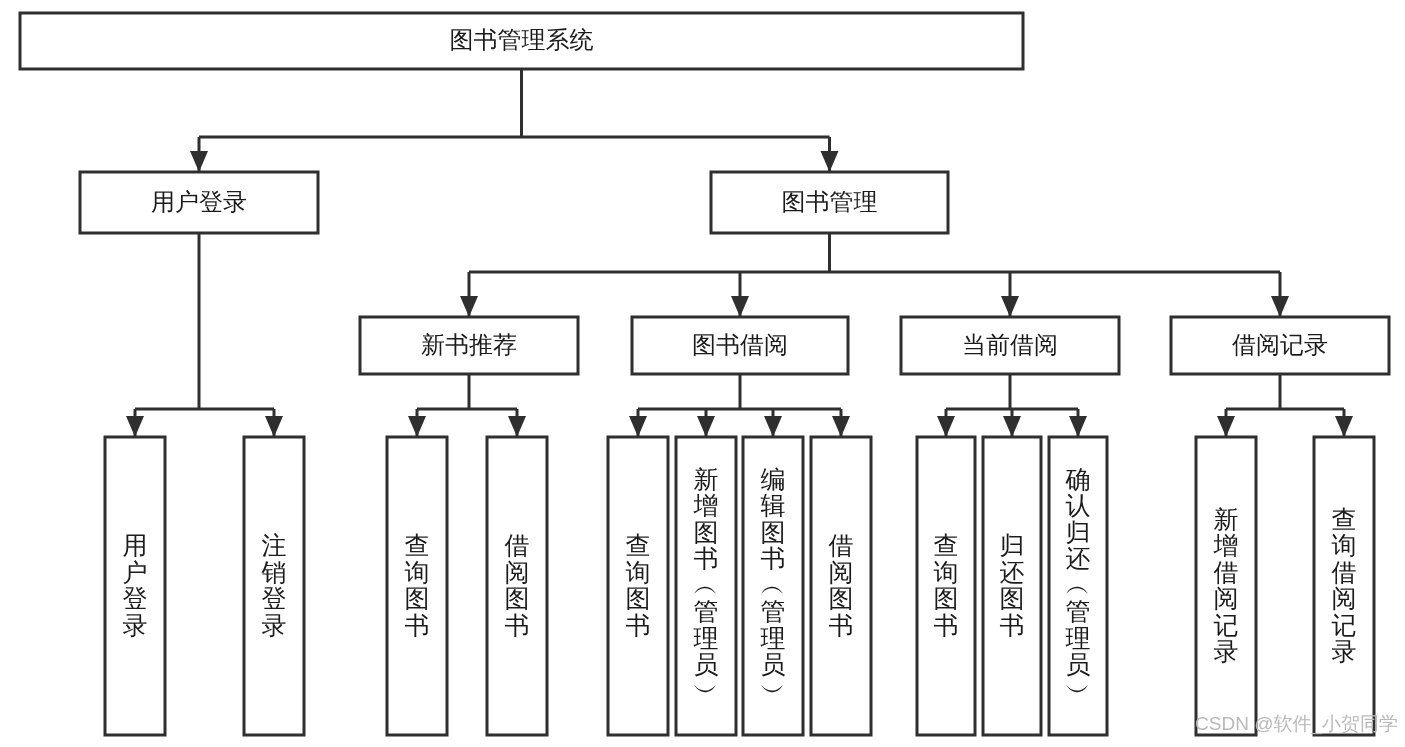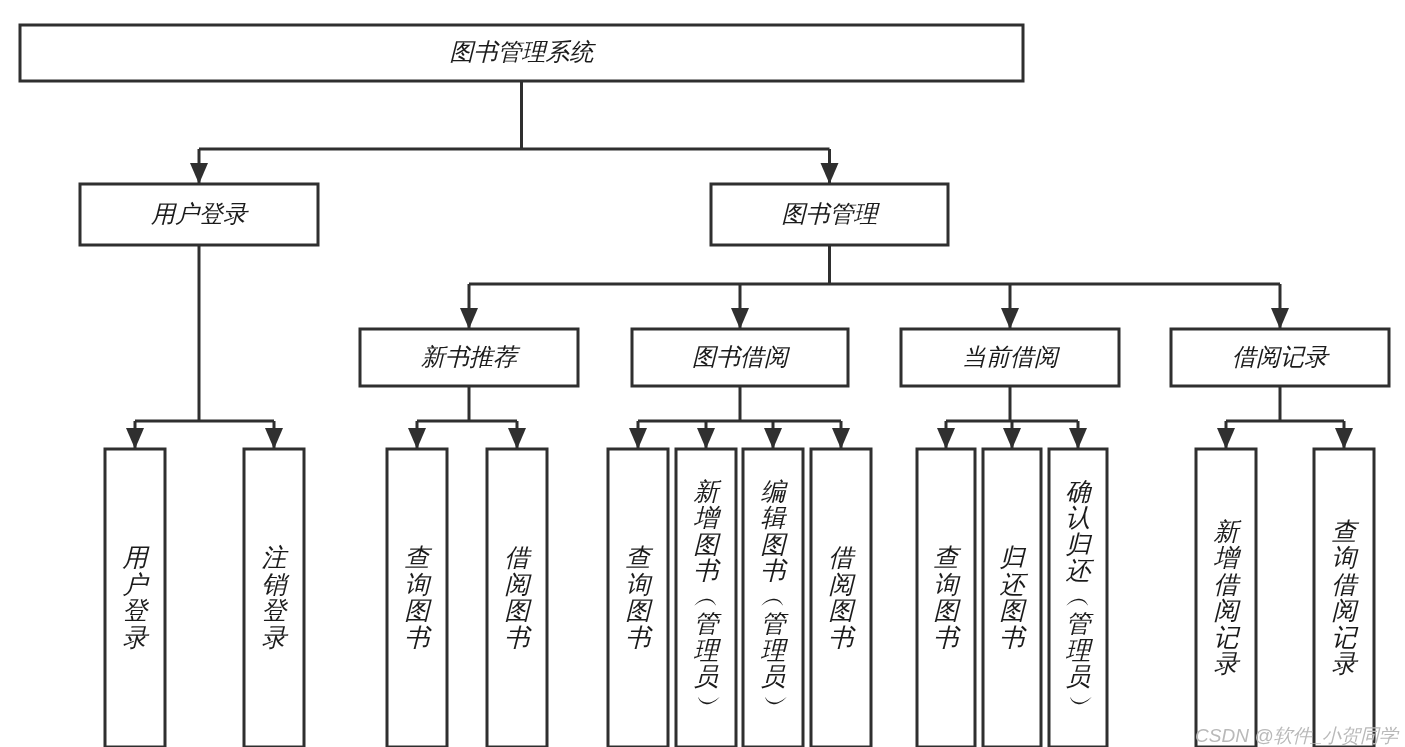--- a/index.html
+++ b/index.html
@@ -10,24 +10,23 @@
   body {
     width: 1405px;
     height: 747px;
     overflow: hidden;
     font-family: "Liberation Sans", "DejaVu Sans", sans-serif;
     position: relative;
   }
   #diagram-root {
     position: absolute;
     left: 0;
-    top: 12px;
+    top: 0;
     width: 1405px;
     height: 523px;
-    font-style: italic;
   }
   svg {
     display: block;
   }
   .node-box {
     fill: #ffffff;
     stroke: #2f2f2f;
     stroke-width: 3;
   }
   .connector {

